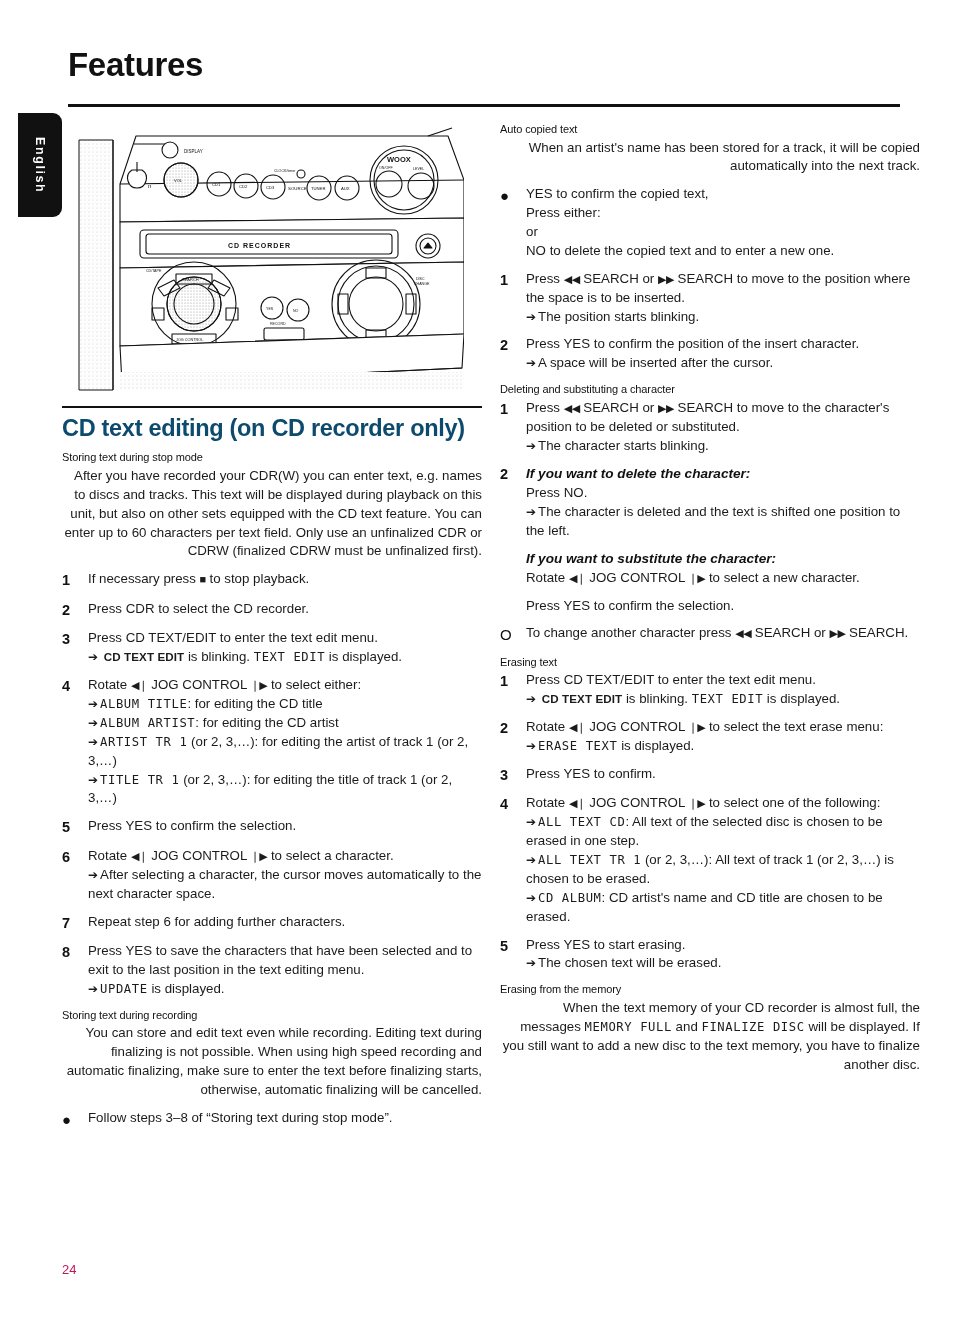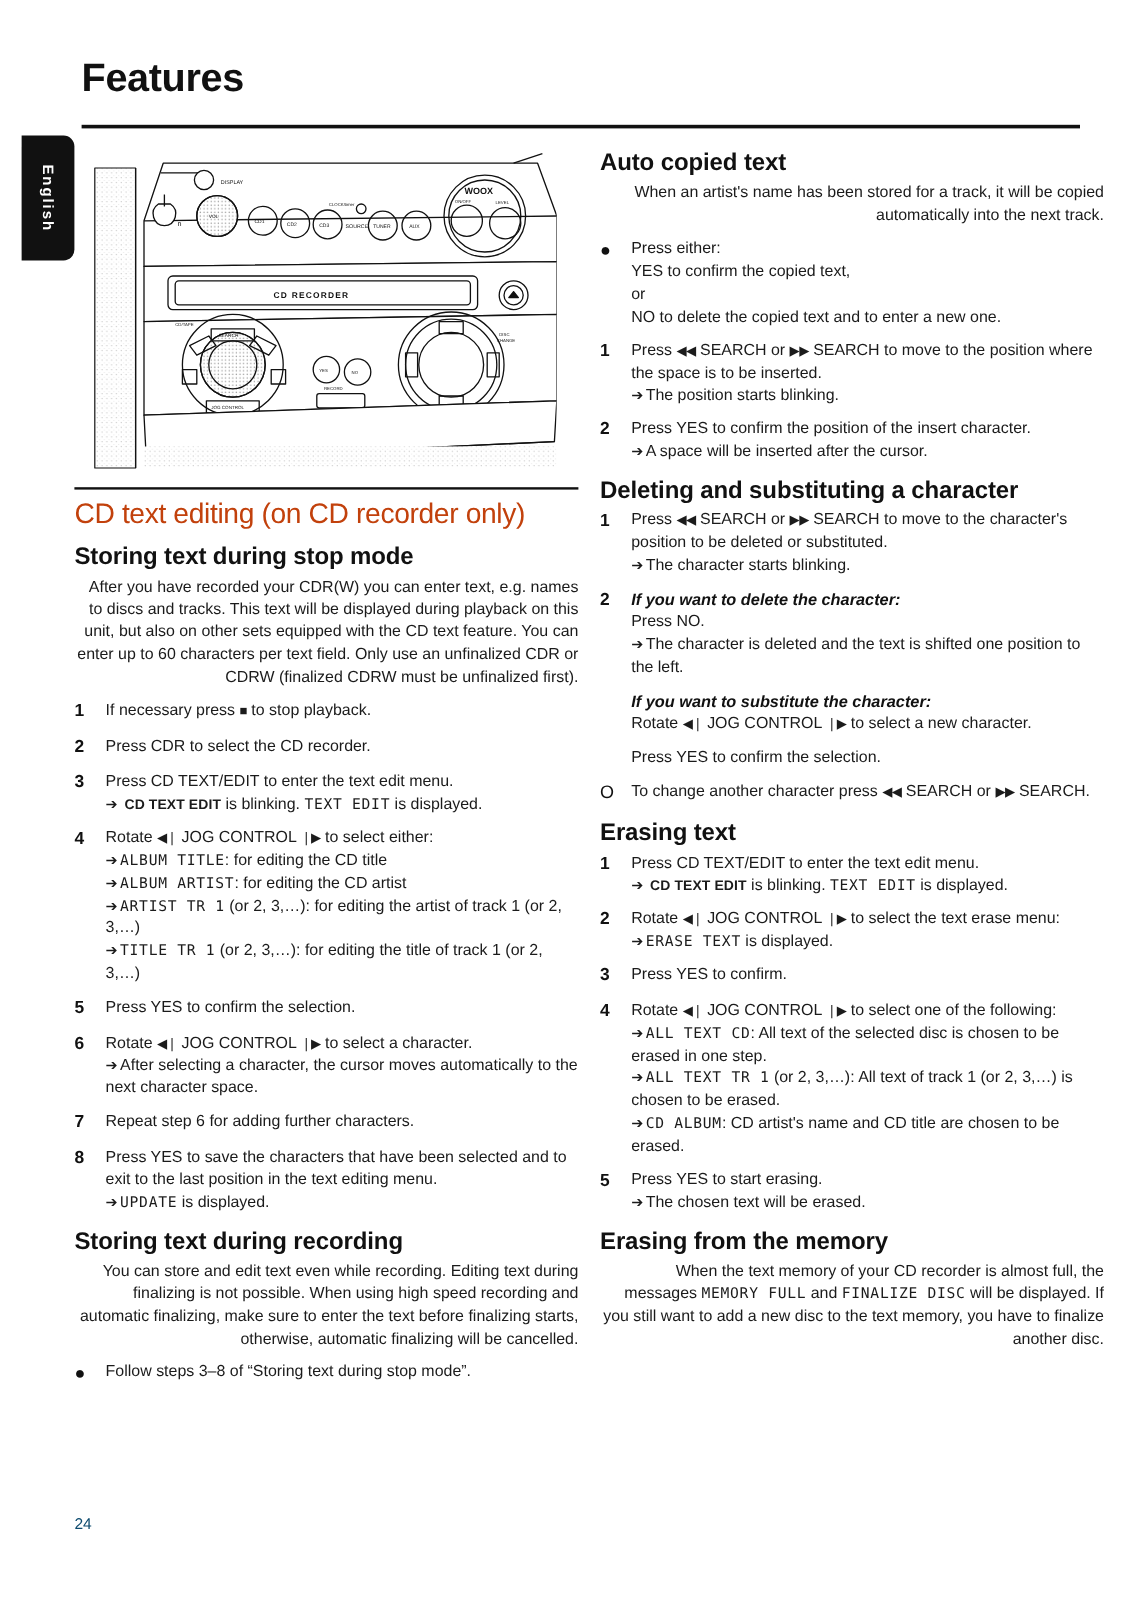--- a/index.html
+++ b/index.html
@@ -39,25 +39,25 @@
 
   
   .illus{
     position:absolute;left:76px;top:122px;width:388px;height:272px;
     overflow:hidden;
   }
   .illus svg{display:block;}
 
   
   .h-section{
-    font-size:23.5px;font-weight:normal;line-height:1.12;color:#c2410c;
+    font-size:23.5px;font-weight:bold;line-height:1.12;color:#0c4a6e;
     margin:0 0 4px 0;letter-spacing:-0.3px;
   }
   .h-sub{
-    font-size:20px;font-weight:bold;color:#111;margin:9px 0 1px 0;
+    font-size:11px;font-weight:normal;color:#111;margin:9px 0 1px 0;
     letter-spacing:-0.1px;
   }
   .h-sub.first{margin-top:0;}
   .h-ital{
     font-size:13.6px;font-weight:bold;font-style:italic;color:#111;
     margin:9px 0 0 0;
   }
   .rule-thin{height:2px;background:#111;margin:6px 0 7px 0;width:100%;}
 
   p{margin:0 0 0 0;}
@@ -84,21 +84,21 @@
   .lcd{
     font-family:"DejaVu Sans Mono","Liberation Mono",monospace;
     font-size:12.2px;letter-spacing:0.6px;color:#1b1b1b;
   }
 
   
   .gly{font-size:11px;letter-spacing:-0.5px;}
 
   
   .page-num{
-    position:absolute;left:62px;top:1262px;font-size:13px;color:#0c4a6e;
+    position:absolute;left:62px;top:1262px;font-size:13px;color:#be185d;
   }
 </style>
 </head>
 <body>
 
 <div class="page">
 
   <div class="lang-tab">
     <span>English</span>
   </div>
@@ -325,22 +325,22 @@
   </div>
 
   <div class="col col-right">
 
     <div class="h-sub first">Auto copied text</div>
     <p class="para">When an artist's name has been stored for a track, it will be copied automatically into the next track.</p>
 
     <div class="step">
       <div class="step-n dot">●</div>
       <div class="step-body">
+        <span style="display:block">YES to confirm the copied text,</span>
         <span style="display:block">Press either:</span>
-        <span style="display:block">YES to confirm the copied text,</span>
         <span style="display:block">or</span>
         <span style="display:block">NO to delete the copied text and to enter a new one.</span>
       </div>
     </div>
 
 
     <div class="step">
       <div class="step-n">1</div>
       <div class="step-body">
         <span>Press</span>

